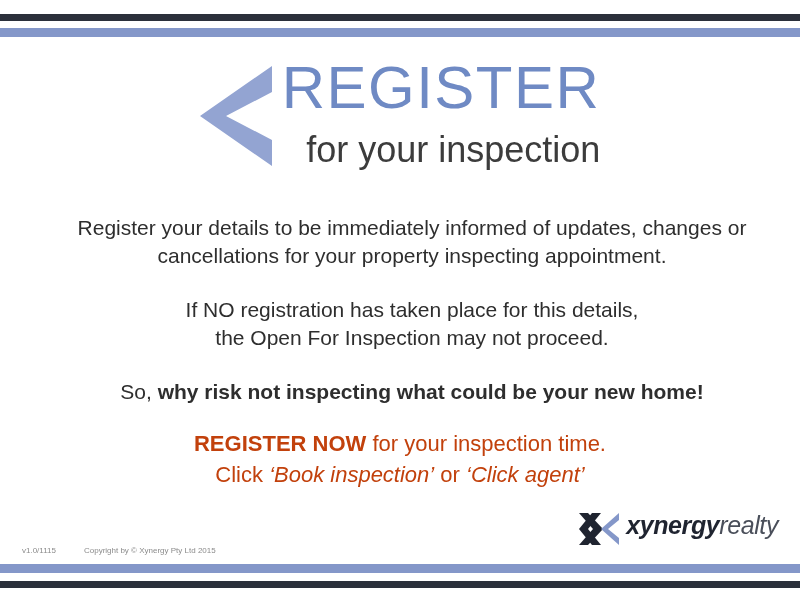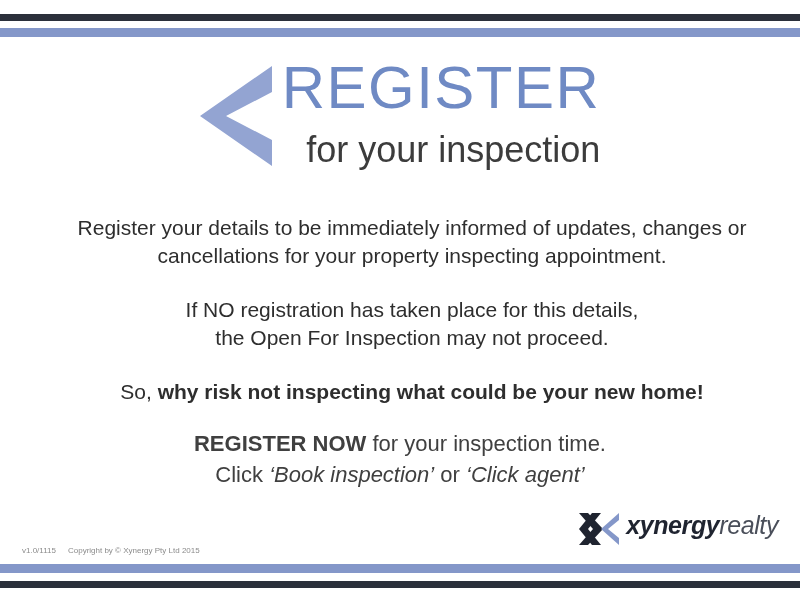--- a/index.html
+++ b/index.html
@@ -96,21 +96,21 @@
   .para + .para { margin-top: 26px; }
   .para .line { display: block; margin-left: 24px; }
   .strong { font-weight: 700; }
 
   .cta {
     position: absolute;
     top: 428px;
     left: 0;
     width: 800px;
     text-align: center;
-    color: #404040;
+    color: #c2410c;
     font-size: 22px;
     line-height: 31px;
   }
   .cta .line { display: block; }
   .em { font-style: italic; }
 
   
   .brand {
     position: absolute;
     top: 513px;
@@ -136,21 +136,21 @@
 
   .colophon {
     position: absolute;
     left: 22px;
     top: 545px;
     font-size: 8px;
     line-height: 11px;
     color: #8b8b8b;
     white-space: nowrap;
   }
-  .colophon .ver { margin-right: 12px; }
+  .colophon .ver { margin-right: 28px; }
 </style>
 </head>
 <body>
 
 <div class="flyer">
 
   <div class="rule rule-dark rule-top-dark"></div>
   <div class="rule rule-blue rule-top-blue"></div>
 
   <div class="masthead">

